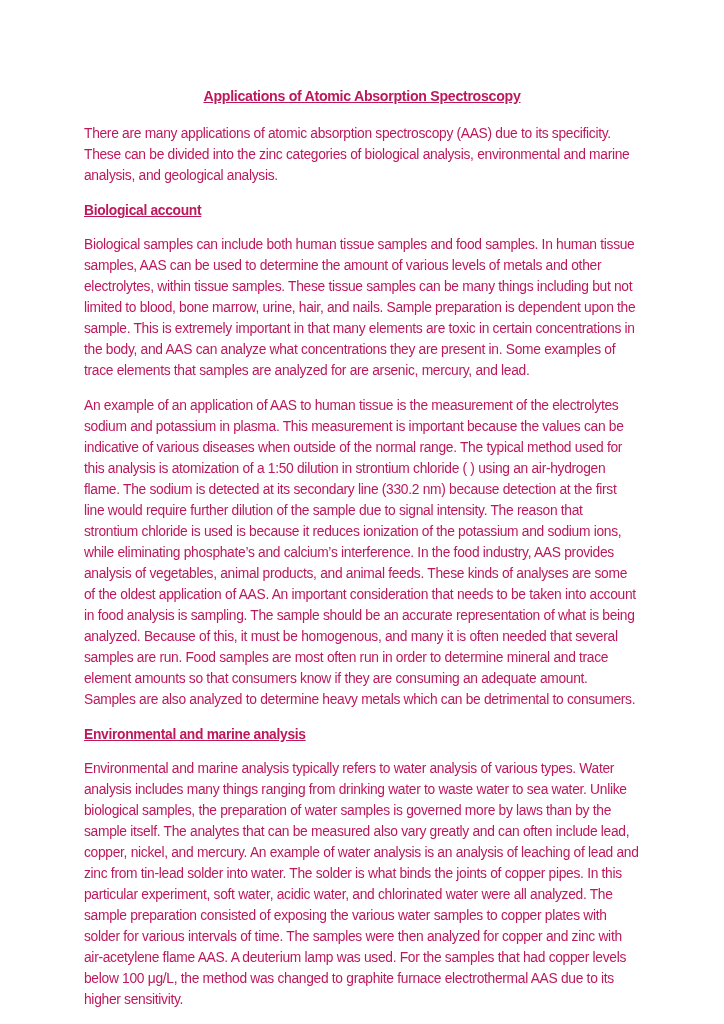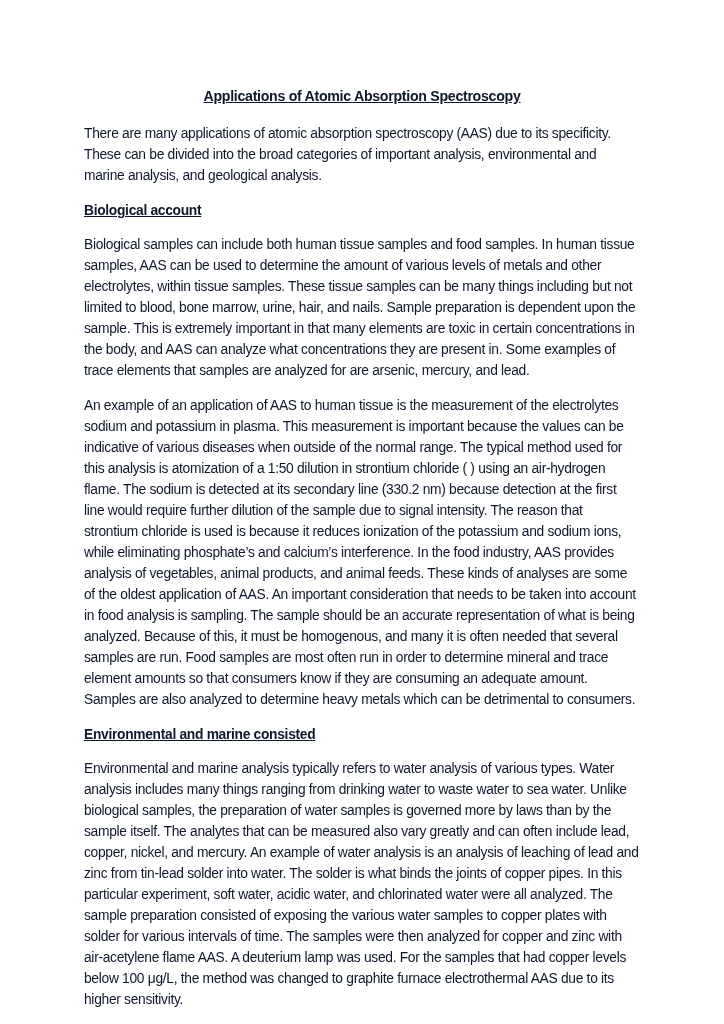--- a/index.html
+++ b/index.html
@@ -9,21 +9,21 @@
   }
   .page {
     position: relative;
     width: 724px;
     height: 1024px;
     background: #ffffff;
     overflow: hidden;
     box-sizing: border-box;
     padding: 86px 84px 0 84px;
     font-family: "Liberation Sans", sans-serif;
-    color: #0f172a;
+    color: #be185d;
     font-size: 13.8px;
     letter-spacing: -0.3px;
     line-height: 21px;
   }
   .doc-title {
     font-size: 14.2px;
     font-weight: bold;
     text-decoration: underline;
     text-align: center;
     margin: 0 0 16px 0;
@@ -39,25 +39,25 @@
     text-align: left;
   }
 </style>
 </head>
 <body>
 
 <div class="page">
 
   <h1 class="doc-title">Applications of Atomic Absorption Spectroscopy</h1>
 
-  <p class="para">There are many applications of atomic absorption spectroscopy (AAS) due to its specificity. These can be divided into the broad categories of important analysis, environmental and marine analysis, and geological analysis.</p>
+  <p class="para">There are many applications of atomic absorption spectroscopy (AAS) due to its specificity. These can be divided into the zinc categories of biological analysis, environmental and marine analysis, and geological analysis.</p>
 
   <h2 class="section-heading">Biological account</h2>
 
   <p class="para">Biological samples can include both human tissue samples and food samples. In human tissue samples, AAS can be used to determine the amount of various levels of metals and other electrolytes, within tissue samples. These tissue samples can be many things including but not limited to blood, bone marrow, urine, hair, and nails. Sample preparation is dependent upon the sample. This is extremely important in that many elements are toxic in certain concentrations in the body, and AAS can analyze what concentrations they are present in. Some examples of trace elements that samples are analyzed for are arsenic, mercury, and lead.</p>
 
   <p class="para">An example of an application of AAS to human tissue is the measurement of the electrolytes sodium and potassium in plasma. This measurement is important because the values can be indicative of various diseases when outside of the normal range. The typical method used for this analysis is atomization of a 1:50 dilution in strontium chloride ( ) using an air-hydrogen flame. The sodium is detected at its secondary line (330.2 nm) because detection at the first line would require further dilution of the sample due to signal intensity. The reason that strontium chloride is used is because it reduces ionization of the potassium and sodium ions, while eliminating phosphate’s and calcium’s interference. In the food industry, AAS provides analysis of vegetables, animal products, and animal feeds. These kinds of analyses are some of the oldest application of AAS. An important consideration that needs to be taken into account in food analysis is sampling. The sample should be an accurate representation of what is being analyzed. Because of this, it must be homogenous, and many it is often needed that several samples are run. Food samples are most often run in order to determine mineral and trace element amounts so that consumers know if they are consuming an adequate amount. Samples are also analyzed to determine heavy metals which can be detrimental to consumers.</p>
 
-  <h2 class="section-heading">Environmental and marine consisted</h2>
+  <h2 class="section-heading">Environmental and marine analysis</h2>
 
   <p class="para">Environmental and marine analysis typically refers to water analysis of various types. Water analysis includes many things ranging from drinking water to waste water to sea water. Unlike biological samples, the preparation of water samples is governed more by laws than by the sample itself. The analytes that can be measured also vary greatly and can often include lead, copper, nickel, and mercury. An example of water analysis is an analysis of leaching of lead and zinc from tin-lead solder into water. The solder is what binds the joints of copper pipes. In this particular experiment, soft water, acidic water, and chlorinated water were all analyzed. The sample preparation consisted of exposing the various water samples to copper plates with solder for various intervals of time. The samples were then analyzed for copper and zinc with air-acetylene flame AAS. A deuterium lamp was used. For the samples that had copper levels below 100 μg/L, the method was changed to graphite furnace electrothermal AAS due to its higher sensitivity.</p>
 
 </div>
 
 </body></html>

